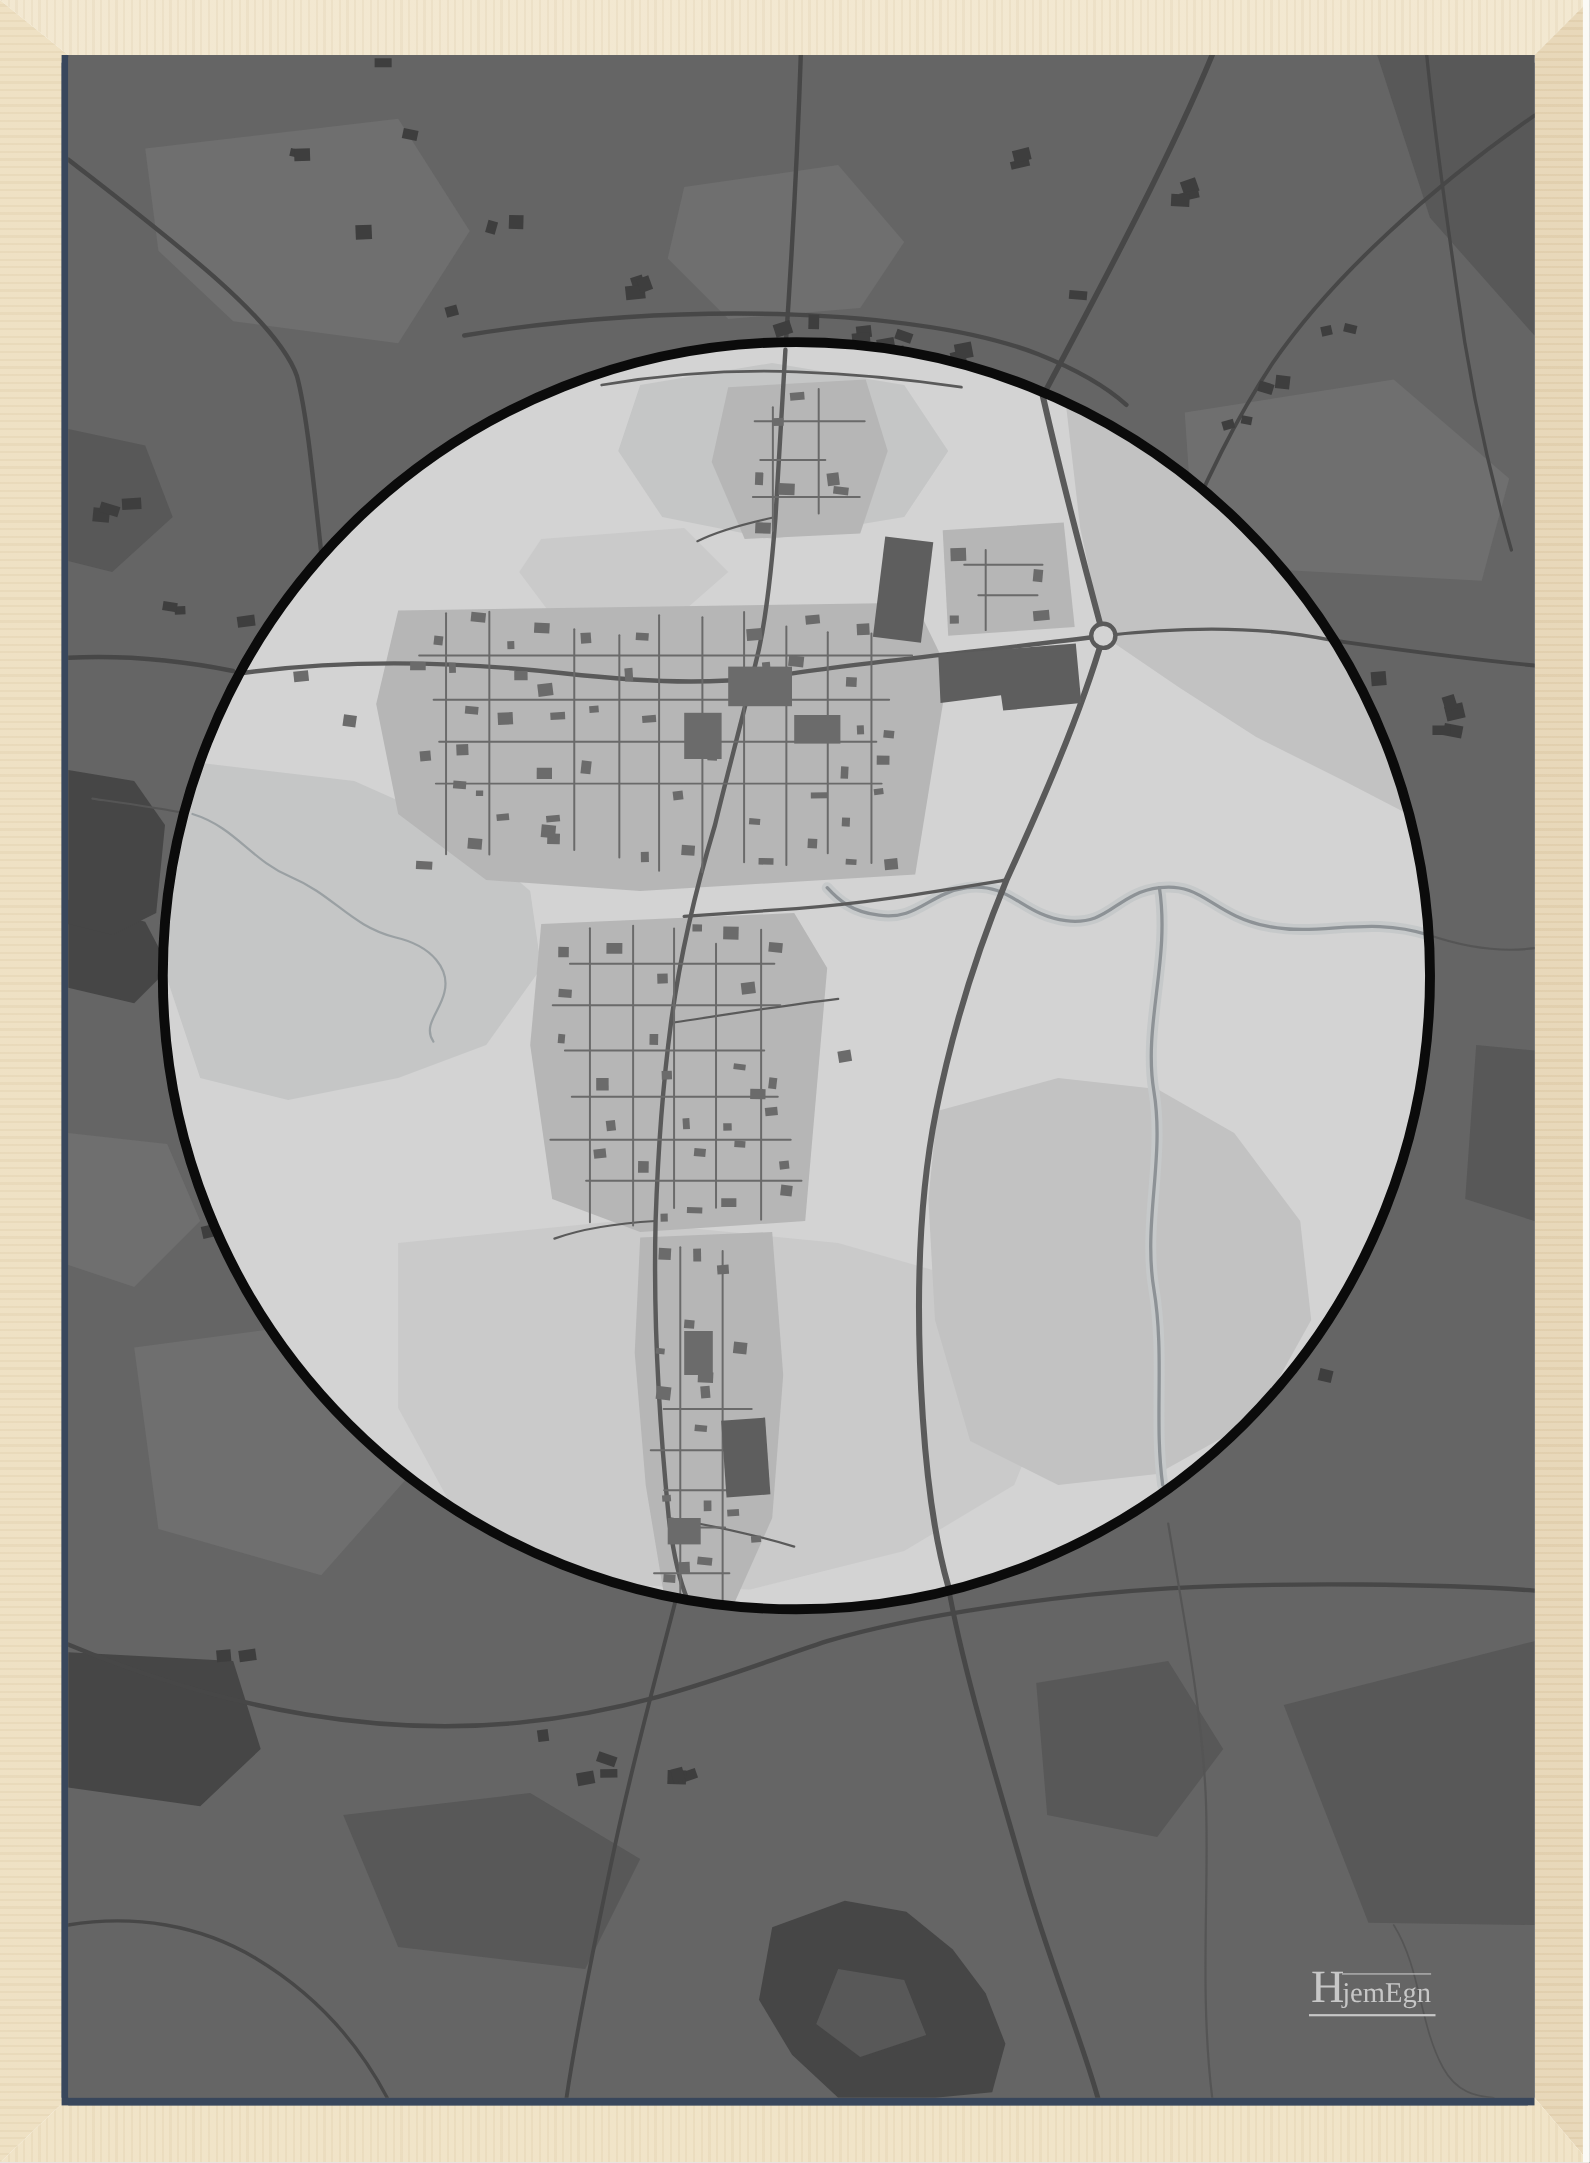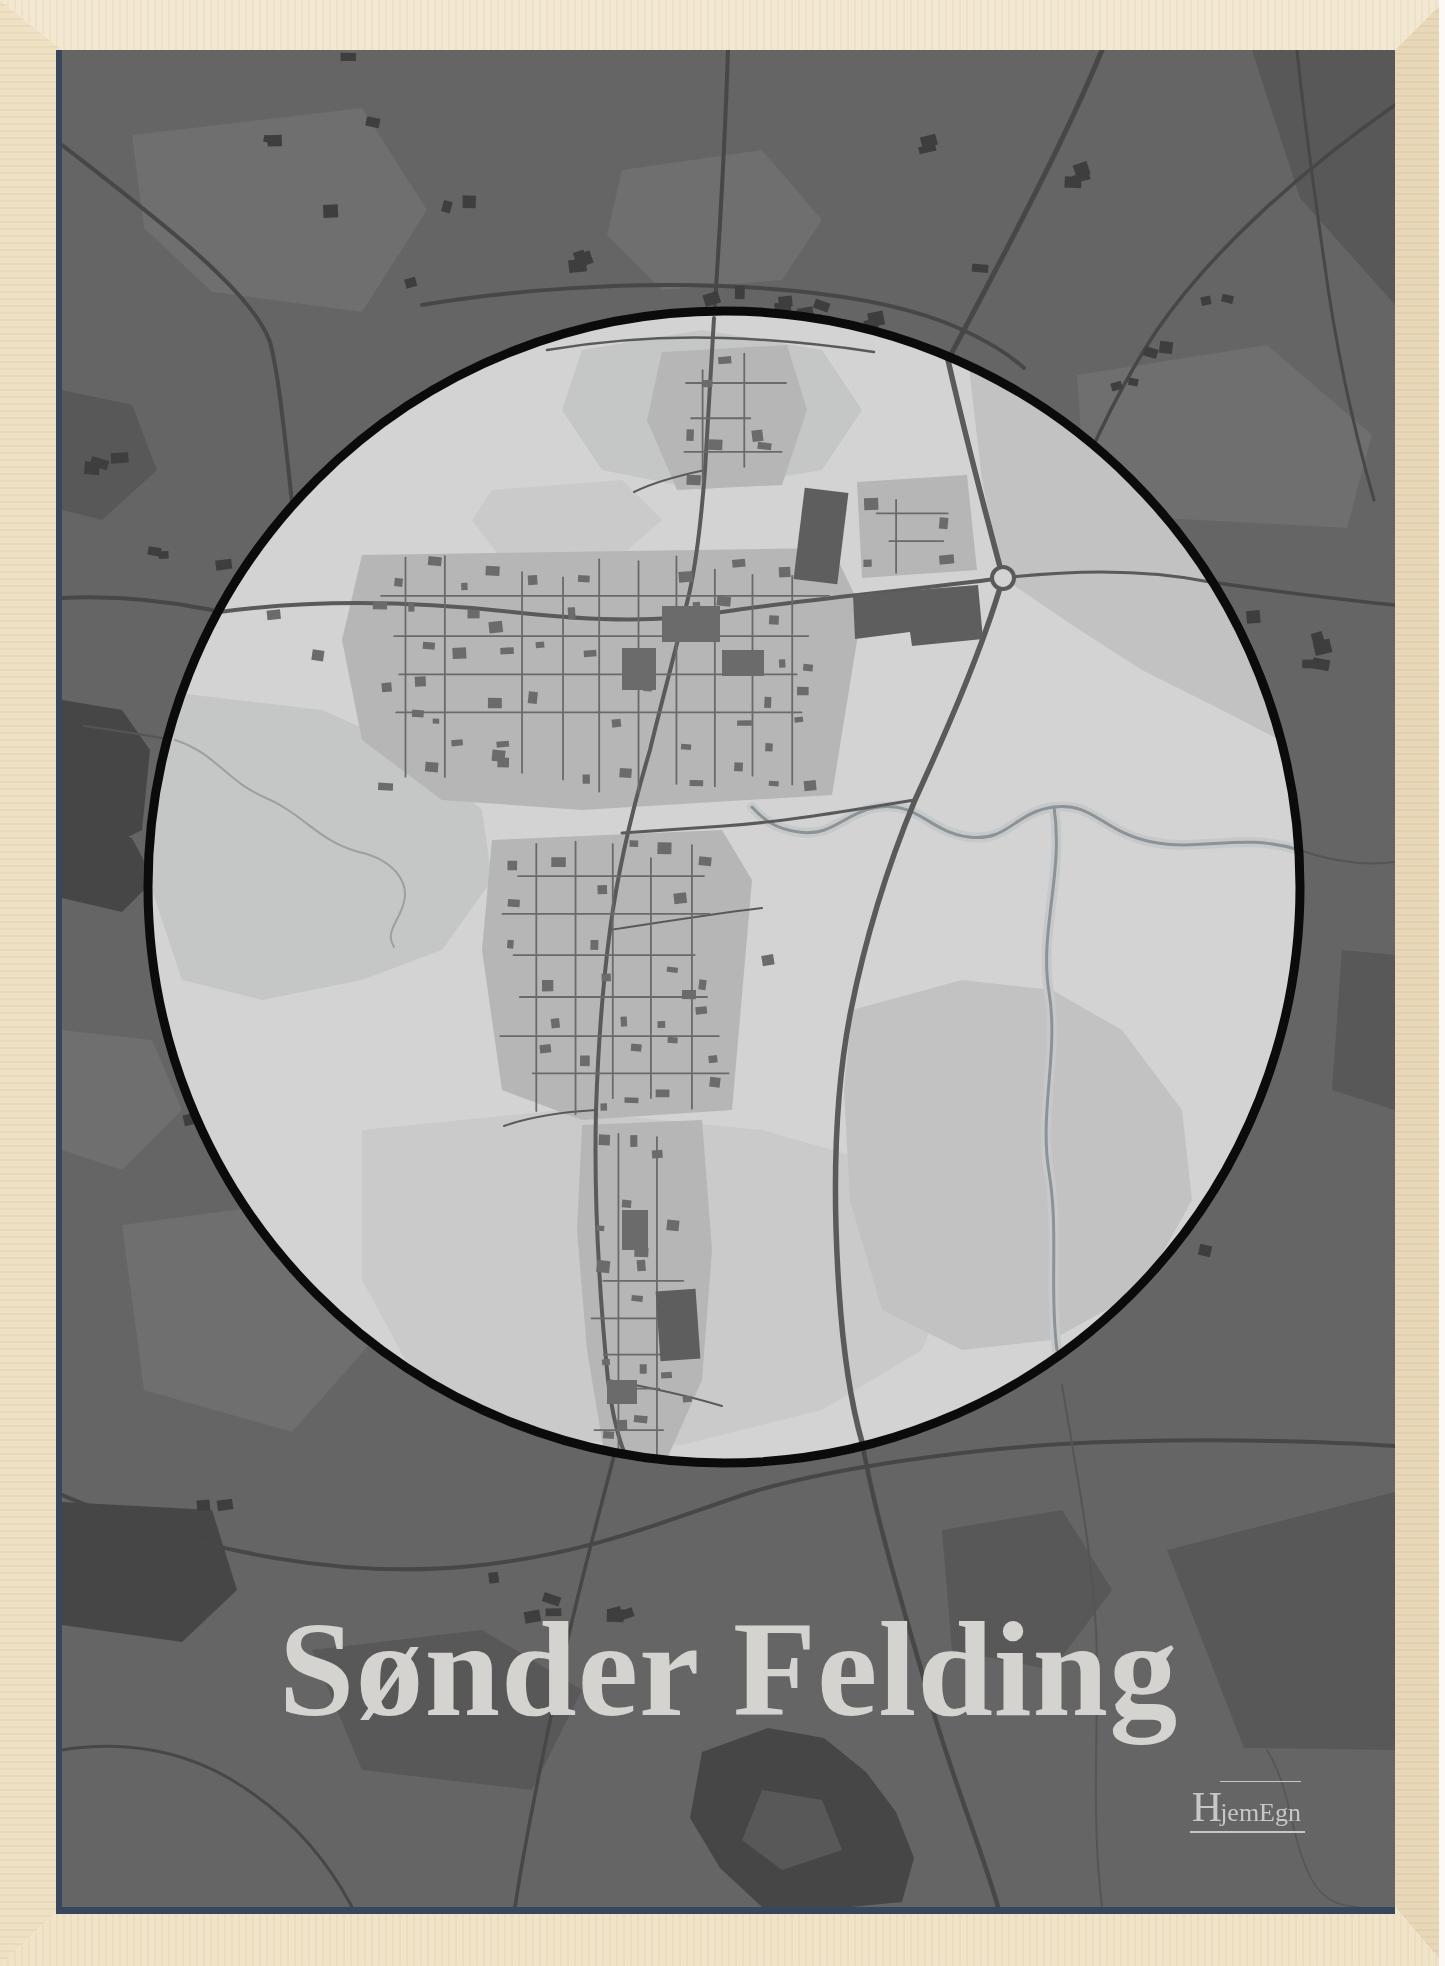--- a/index.html
+++ b/index.html
@@ -28,21 +28,21 @@
   .poster{position:absolute;left:62px;top:50px;width:1333px;height:1857px;background:var(--map_dark_bg);
           box-shadow:-6px 0 0 var(--glass_shadow), 0 7px 0 var(--glass_shadow), -6px 7px 0 var(--glass_shadow),
                      inset 0 2px 0 rgba(25,25,25,0.35);}
   .poster svg{position:absolute;left:0;top:0;display:block;}
   .poster-title{position:absolute;left:0;right:0;top:1551px;text-align:center;
     font-family:"Liberation Serif",serif;font-weight:700;font-size:136px;line-height:1;
     letter-spacing:1px;color:var(--title_text);white-space:nowrap;}
   .brand{position:absolute;right:90px;top:1736px;color:var(--brand_text);
          border-bottom:2px solid var(--brand_text);padding:0 4px 3px 2px;line-height:1;}
   .brand .initial{font-size:42px;font-weight:400;letter-spacing:0;}
-  .brand .rest{font-size:26px;border-top:1px solid var(--brand_text);padding-top:16px;margin-left:-2px;}
+  .brand .rest{font-size:26px;border-top:1px solid var(--brand_text);padding-top:2px;margin-left:-2px;}
   
   .f-bg{fill:var(--map_dark_bg);} .f-light{fill:var(--map_dark_field_light);}
   .f-dark{fill:var(--map_dark_field_dark);} .f-water{fill:var(--map_dark_water);}
   .road-d{stroke:var(--map_dark_road);fill:none;stroke-linecap:round;stroke-linejoin:round;}
   .river-d{stroke:var(--outer_river);fill:none;stroke-linecap:round;}
   .farm{fill:var(--map_dark_building);}
   .c-bg{fill:var(--circle_bg);} .c-field{fill:var(--circle_field);} .c-field2{fill:var(--circle_field2);}
   .c-med{fill:var(--circle_med);} .c-block{fill:var(--circle_block);}
   .c-dark{fill:var(--circle_dark_patch);}
   .road-l{stroke:var(--circle_road);fill:none;stroke-linecap:round;stroke-linejoin:round;}
@@ -385,20 +385,19 @@
           <rect class="bldg" x="560" y="1160" width="26" height="40"></rect>
           <rect class="bldg" x="545" y="1330" width="30" height="24"></rect>
         </g>
 
         <circle class="rb" cx="941" cy="528" r="11" stroke-width="4"></circle>
       </g>
 
       <circle class="c-ring" cx="662" cy="837" r="576" stroke-width="9"></circle>
     </svg>
 
-    <div class="poster-title">Sønder Felding</div>
 
     <div class="brand">
       <span class="initial">H</span><span class="rest">jemEgn</span>
     </div>
 
   </div>
 </div>
 
 </body></html>

